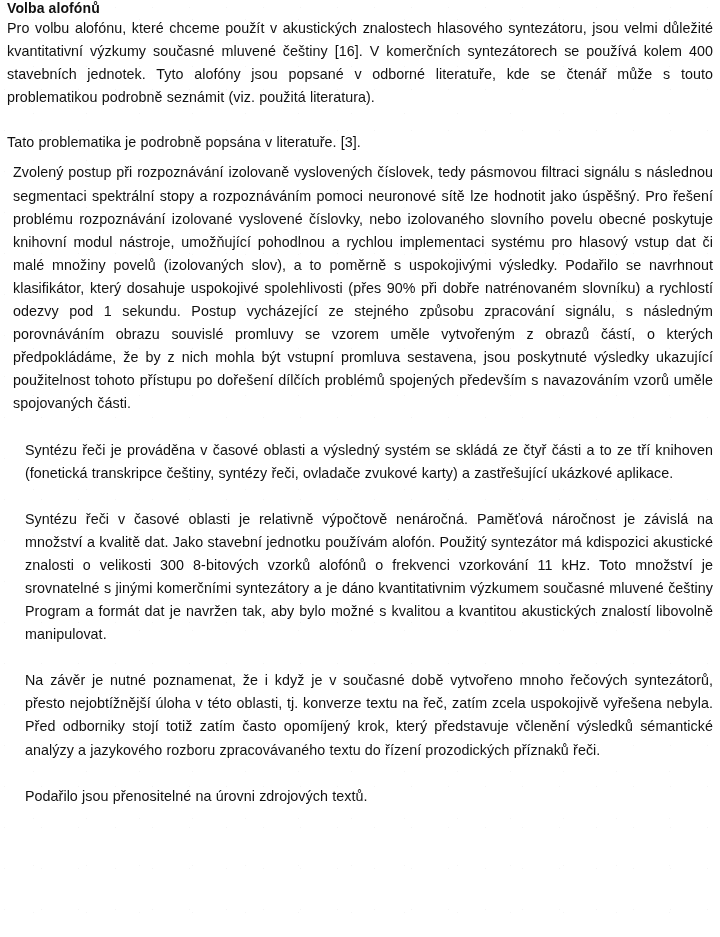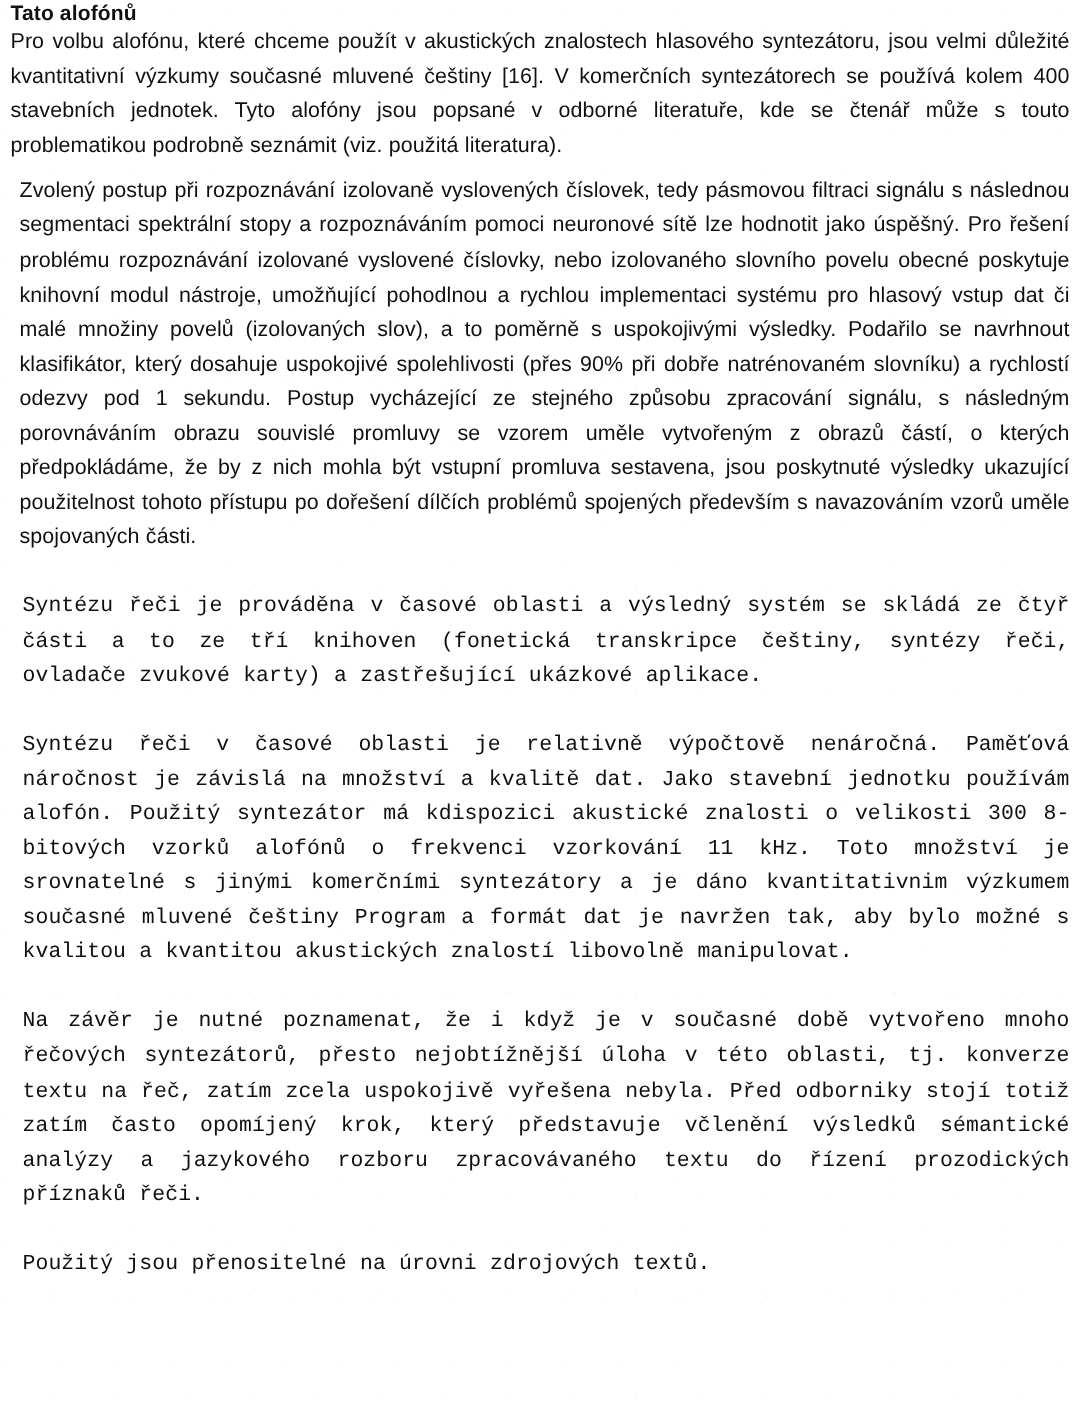--- a/index.html
+++ b/index.html
@@ -69,21 +69,21 @@
     word-spacing: 0.2px;
   }
 
   
   .para.tight {
     margin-top: 0;
   }
 
   .para.gap-sm { margin-top: 22px; }
   .para.gap-md { margin-top: 23px; }
-  .indent-left-sm { margin-left: 8px; font-family: Liberation Mono, monospace; }
+  .indent-left-sm { margin-left: 18px; }
 
   .sec-heading {
     margin-top: 22px;
   }
 
   .after-sec {
     margin-top: 7px;
     margin-left: 6px;
   }
 
@@ -92,30 +92,31 @@
   }
 </style>
 </head>
 <body>
 
 <div class="page">
   <div class="scan-noise"></div>
 
   <div class="content">
 
-    <h1 class="heading block-heading-top">Tato alofónů</h1>
+    <h1 class="heading block-heading-top">Volba alofónů</h1>
 
     <p class="para tight">Pro volbu alofónu, které chceme použít v akustických znalostech hlasového syntezátoru, jsou velmi důležité kvantitativní výzkumy současné mluvené češtiny [16]. V komerčních syntezátorech se používá kolem 400 stavebních jednotek. Tyto alofóny jsou popsané v odborné literatuře, kde se čtenář může s touto problematikou podrobně seznámit (viz. použitá literatura).</p>
 
+    <p class="para gap-sm">Tato problematika je podrobně popsána v literatuře. [3].</p>
 
 
     <p class="para after-sec">Zvolený postup při rozpoznávání izolovaně vyslovených číslovek, tedy pásmovou filtraci signálu s následnou segmentaci spektrální stopy a rozpoznáváním pomoci neuronové sítě lze hodnotit jako úspěšný. Pro řešení problému rozpoznávání izolované vyslovené číslovky, nebo izolovaného slovního povelu obecné poskytuje knihovní modul nástroje, umožňující pohodlnou a rychlou implementaci systému pro hlasový vstup dat či malé množiny povelů (izolovaných slov), a to poměrně s uspokojivými výsledky. Podařilo se navrhnout klasifikátor, který dosahuje uspokojivé spolehlivosti (přes 90% při dobře natrénovaném slovníku) a rychlostí odezvy pod 1 sekundu. Postup vycházející ze stejného způsobu zpracování signálu, s následným porovnáváním obrazu souvislé promluvy se vzorem uměle vytvořeným z obrazů částí, o kterých předpokládáme, že by z nich mohla být vstupní promluva sestavena, jsou poskytnuté výsledky ukazující použitelnost tohoto přístupu po dořešení dílčích problémů spojených především s navazováním vzorů uměle spojovaných části.</p>
 
     <p class="para gap-md indent-left-sm">Syntézu řeči je prováděna v časové oblasti a výsledný systém se skládá ze čtyř části a to ze tří knihoven (fonetická transkripce češtiny, syntézy řeči, ovladače zvukové karty) a zastřešující ukázkové aplikace.</p>
 
     <p class="para gap-md indent-left-sm">Syntézu řeči v časové oblasti je relativně výpočtově nenáročná. Paměťová náročnost je závislá na množství a kvalitě dat. Jako stavební jednotku používám alofón. Použitý syntezátor má kdispozici akustické znalosti o velikosti 300 8-bitových vzorků alofónů o frekvenci vzorkování 11 kHz. Toto množství je srovnatelné s jinými komerčními syntezátory a je dáno kvantitativnim výzkumem současné mluvené češtiny Program a formát dat je navržen tak, aby bylo možné s kvalitou a kvantitou akustických znalostí libovolně manipulovat.</p>
 
     <p class="para gap-md indent-left-sm">Na závěr je nutné poznamenat, že i když je v současné době vytvořeno mnoho řečových syntezátorů, přesto nejobtížnější úloha v této oblasti, tj. konverze textu na řeč, zatím zcela uspokojivě vyřešena nebyla. Před odborniky stojí totiž zatím často opomíjený krok, který představuje včlenění výsledků sémantické analýzy a jazykového rozboru zpracovávaného textu do řízení prozodických příznaků řeči.</p>
 
-    <p class="para gap-md indent-left-sm last-line">Použitý  jsou přenositelné na úrovni zdrojových textů.</p>
+    <p class="para gap-md indent-left-sm last-line">Podařilo  jsou přenositelné na úrovni zdrojových textů.</p>
 
   </div>
 </div>
 
 </body></html>

